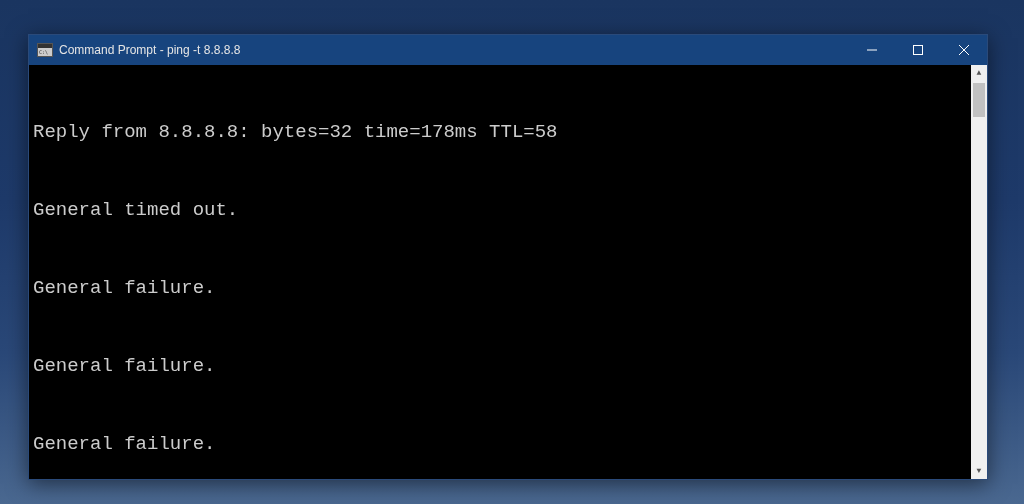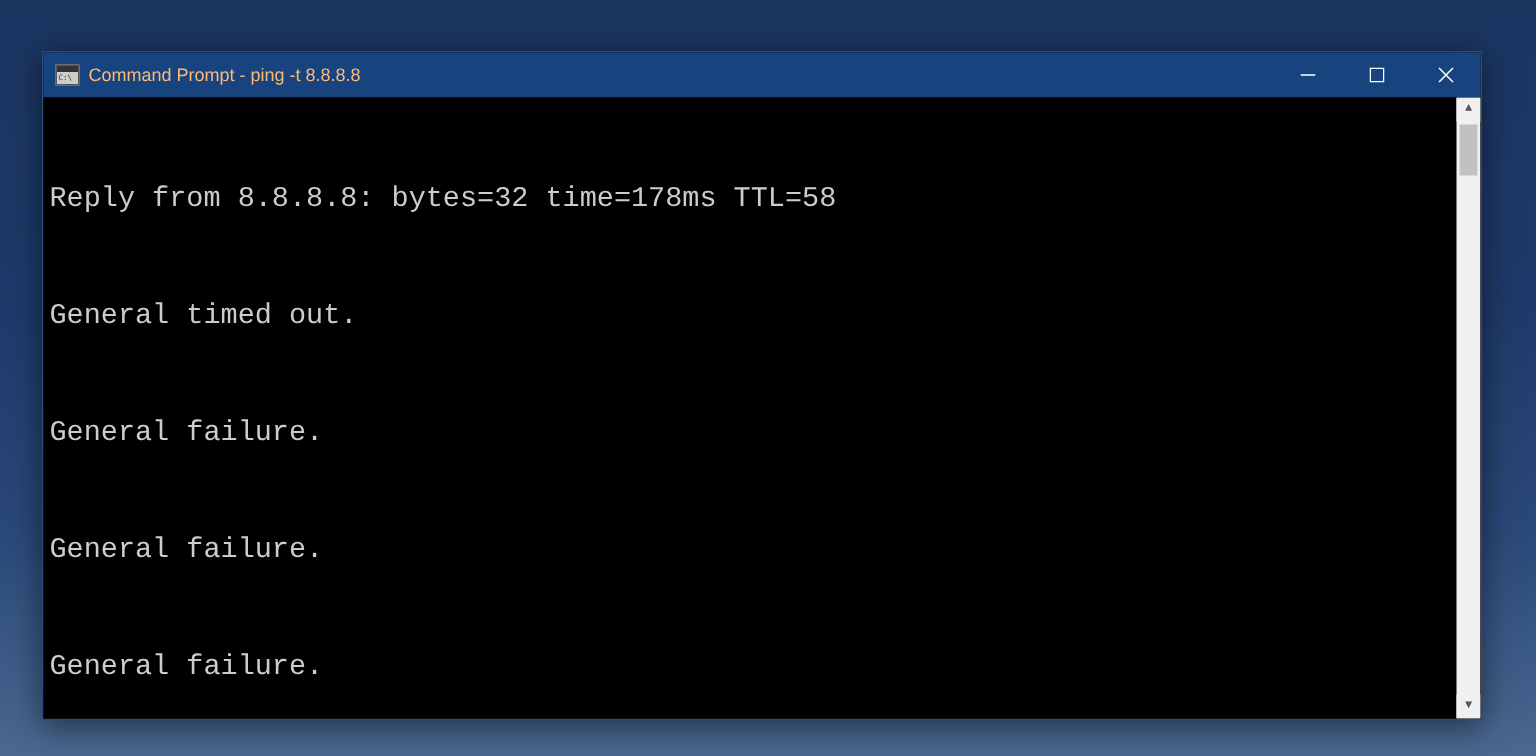--- a/index.html
+++ b/index.html
@@ -21,21 +21,21 @@
       box-shadow: 0 4px 20px rgba(0,0,0,0.5);
       display: flex;
       flex-direction: column;
       border: 1px solid #2a4a7a;
     }
     .titlebar {
       height: 30px;
       background: #17447E;
       display: flex;
       align-items: center;
-      color: #fdba74;
+      color: #e5e5e5;
       font-size: 12px;
       flex-shrink: 0;
     }
     .titlebar-icon {
       width: 16px;
       height: 14px;
       margin-left: 8px;
       margin-right: 6px;
       display: inline-block;
       background: #ccc;

